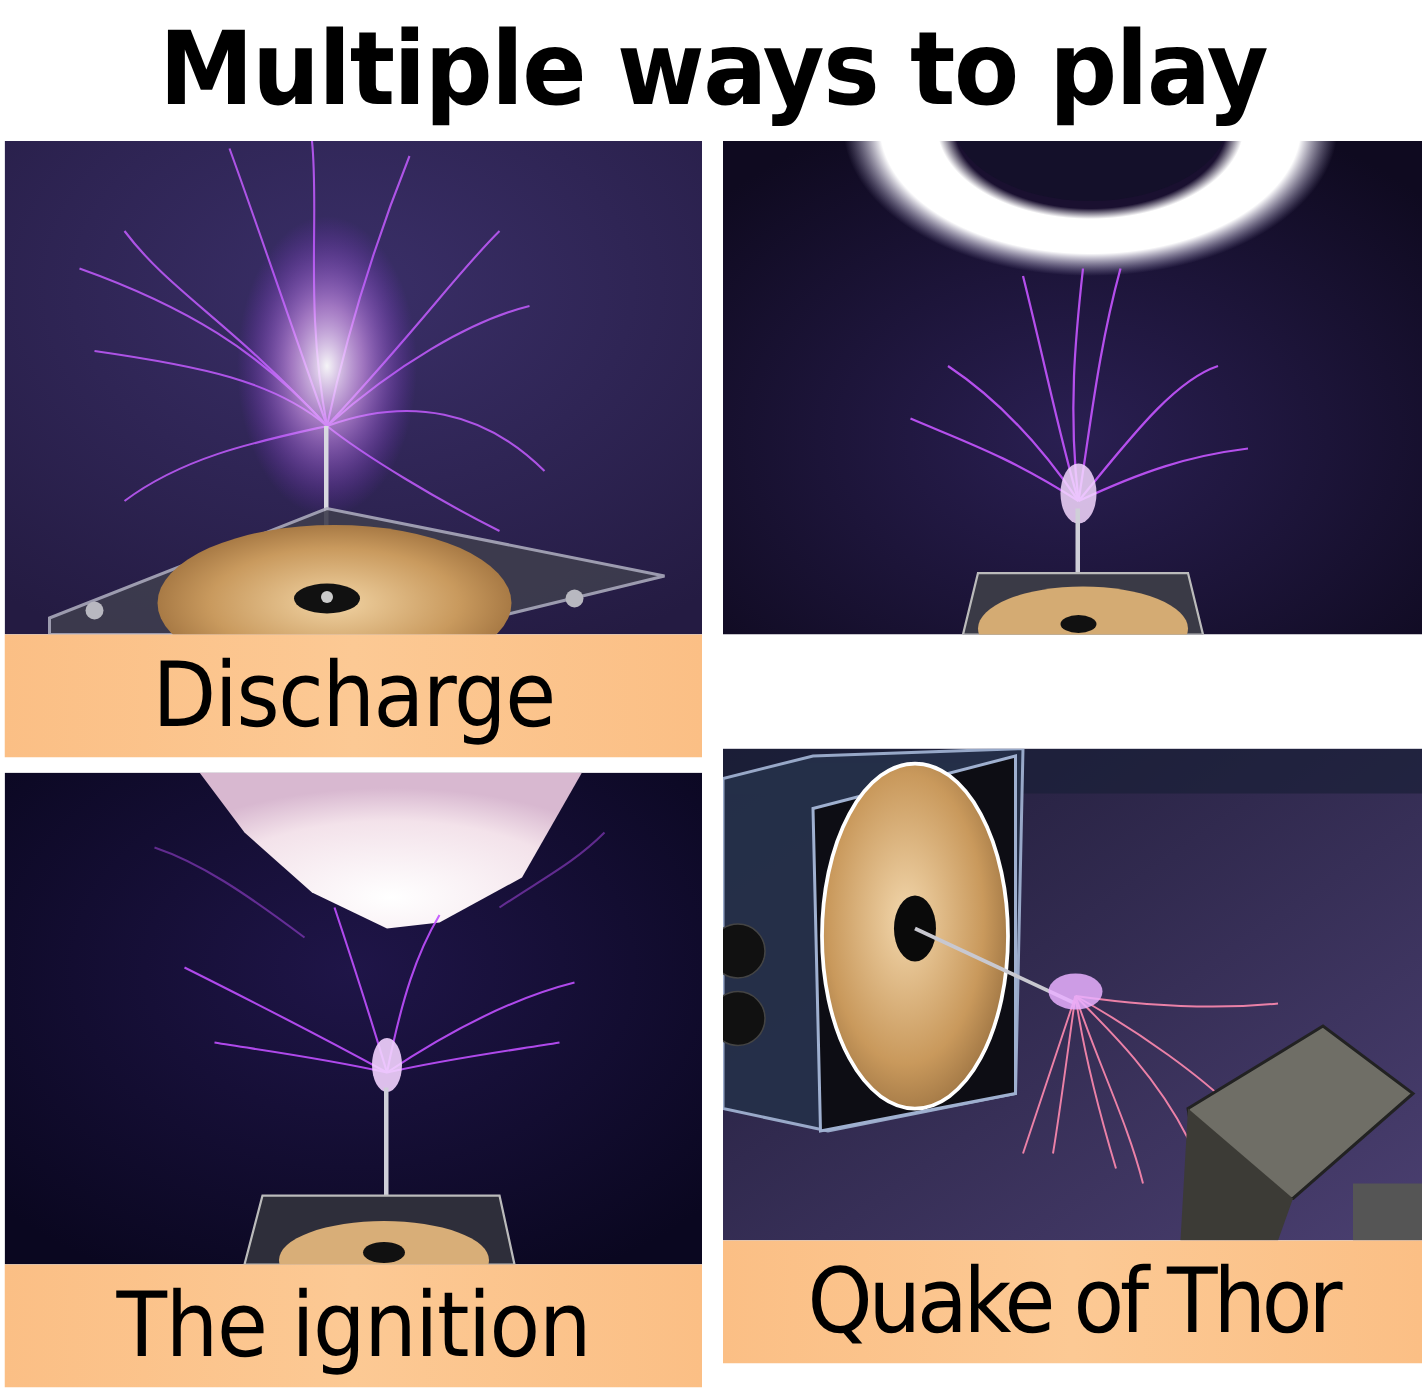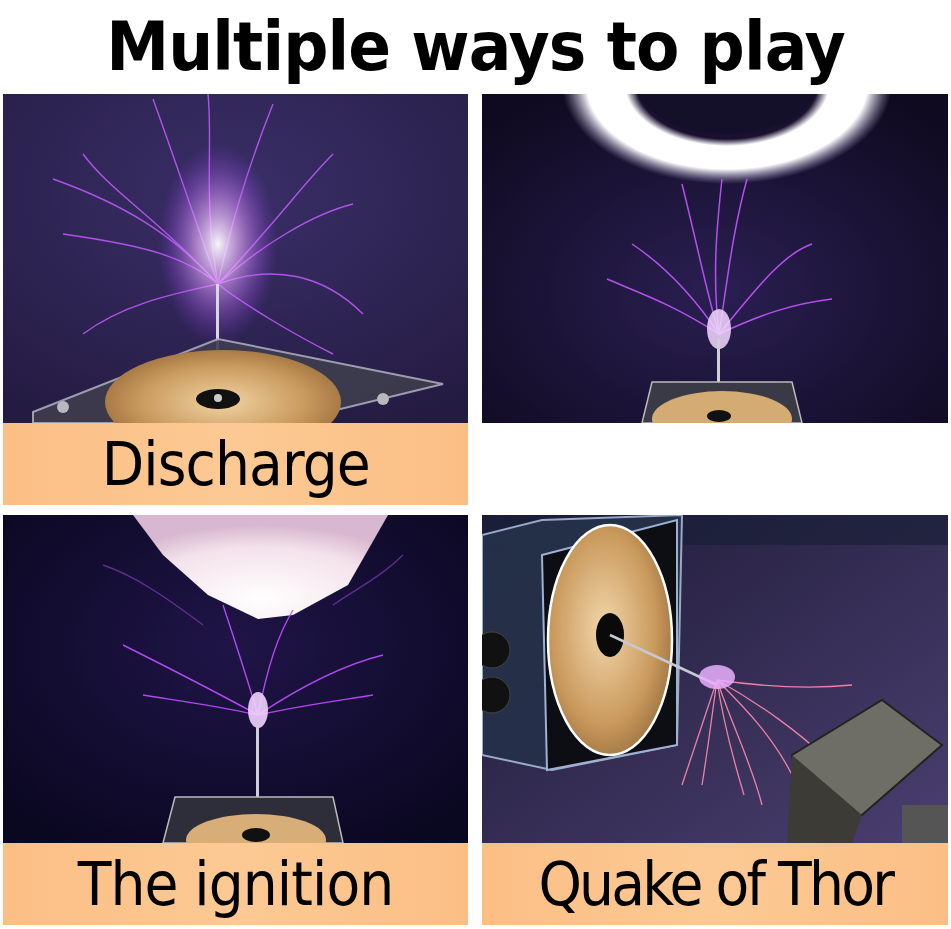--- a/index.html
+++ b/index.html
@@ -10,21 +10,21 @@
       display: flex; align-items: center; justify-content: center;
       font-family: "DejaVu Sans", "Liberation Sans", sans-serif;
       font-weight: bold; font-size: 68px; letter-spacing: -1px; color: #000;
       transform: scaleX(0.93); transform-origin: center;
     }
 
     .panel { position: absolute; overflow: hidden; }
     .p-tl { left: 3px;   top: 94px;  width: 465px; height: 411px; }
     .p-tr { left: 482px; top: 94px;  width: 466px; height: 411px; }
     .p-bl { left: 3px;   top: 515px; width: 465px; height: 410px; }
-    .p-br { left: 482px; top: 515px; width: 466px; height: 410px; }
+    .p-br { left: 482px; top: 499px; width: 466px; height: 410px; }
 
     .photo { position: absolute; left: 0; top: 0; right: 0; bottom: 82px; }
     .photo svg { width: 100%; height: 100%; display: block; }
 
     .label-band {
       position: absolute; left: 0; right: 0; bottom: 0; height: 82px;
       background: linear-gradient(90deg, #fbbf85 0%, #fcc994 50%, #fbbf85 100%);
       display: flex; align-items: center; justify-content: center;
     }
     .label-text {

